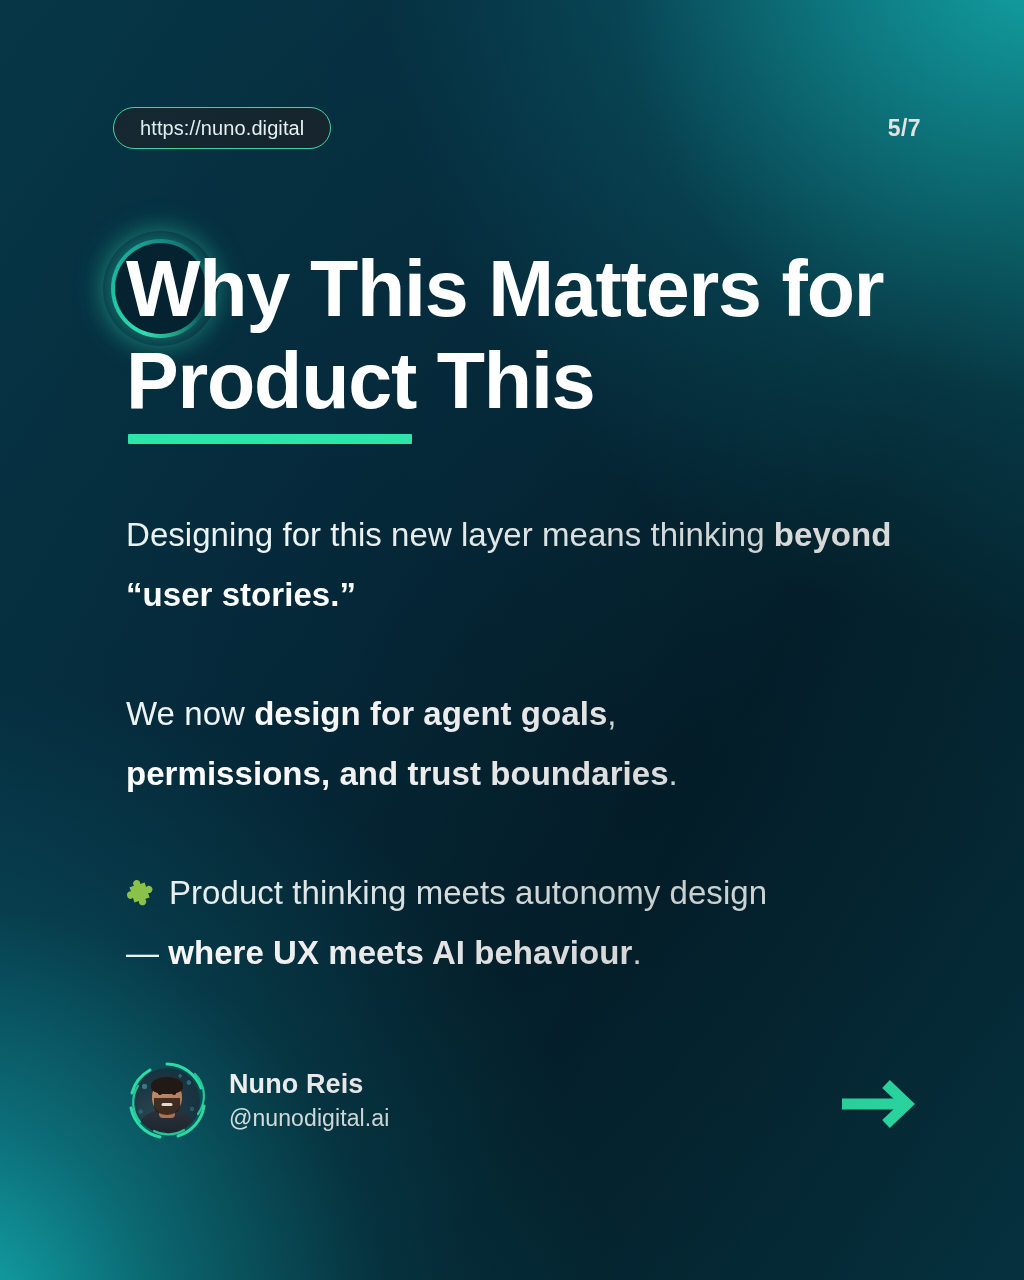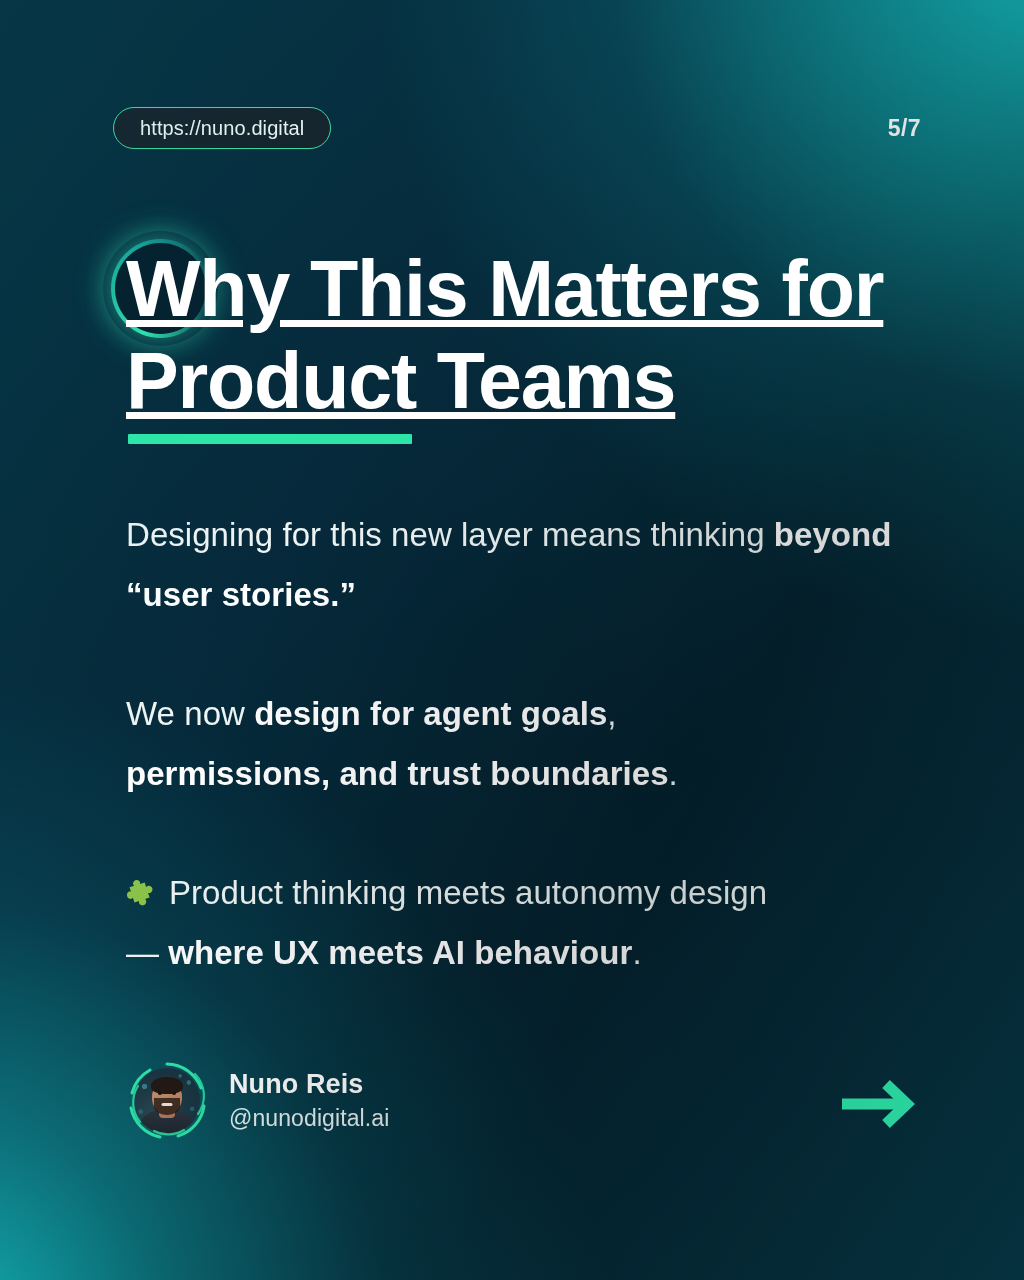--- a/index.html
+++ b/index.html
@@ -74,21 +74,20 @@
   
   .headline{
     position:absolute; left:126px; top:243px;
     width:800px;
     color:#ffffff;
     font-size:79px;
     font-weight:700;
     line-height:1.16;
     letter-spacing:-1.2px;
     z-index:2;
-    text-decoration:underline;
   }
   .headline .l2{ display:block; }
 
   .title-underline{
     position:absolute; left:128px; top:434px;
     width:284px; height:10px;
     background:#2ee5a8;
     border-radius:1px;
     z-index:2;
   }
@@ -223,21 +222,21 @@
     <span>https://nuno.digital</span>
   </div>
 
   <div class="page-counter">5/7</div>
 
   <div class="accent-ring-glow"></div>
   <div class="accent-ring"></div>
 
   <h1 class="headline">
     <span>Why This Matters for</span>
-    <span class="l2">Product Teams</span>
+    <span class="l2">Product This</span>
   </h1>
 
   <div class="title-underline"></div>
 
   <div class="body-block">
 
     <p>
       <span>Designing for this new layer means thinking </span><b>beyond “user stories.”</b>
     </p>
 

